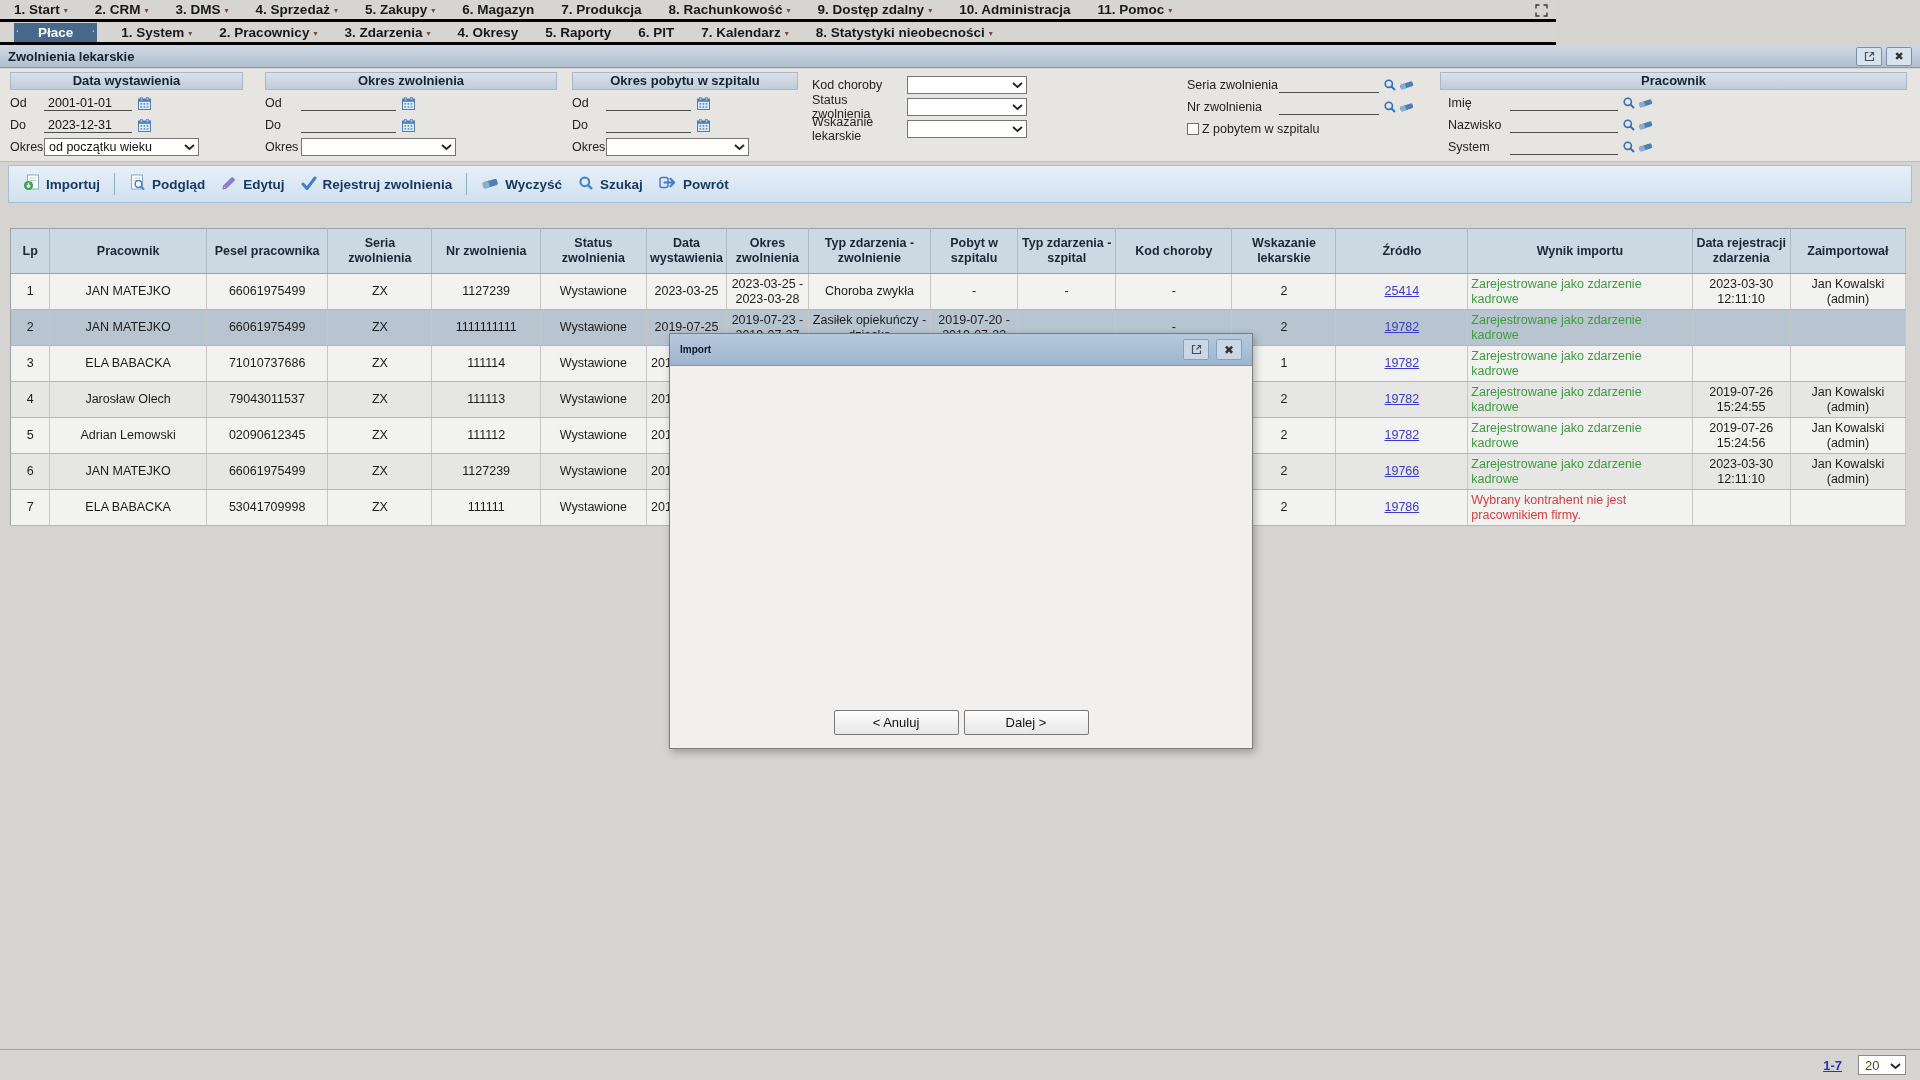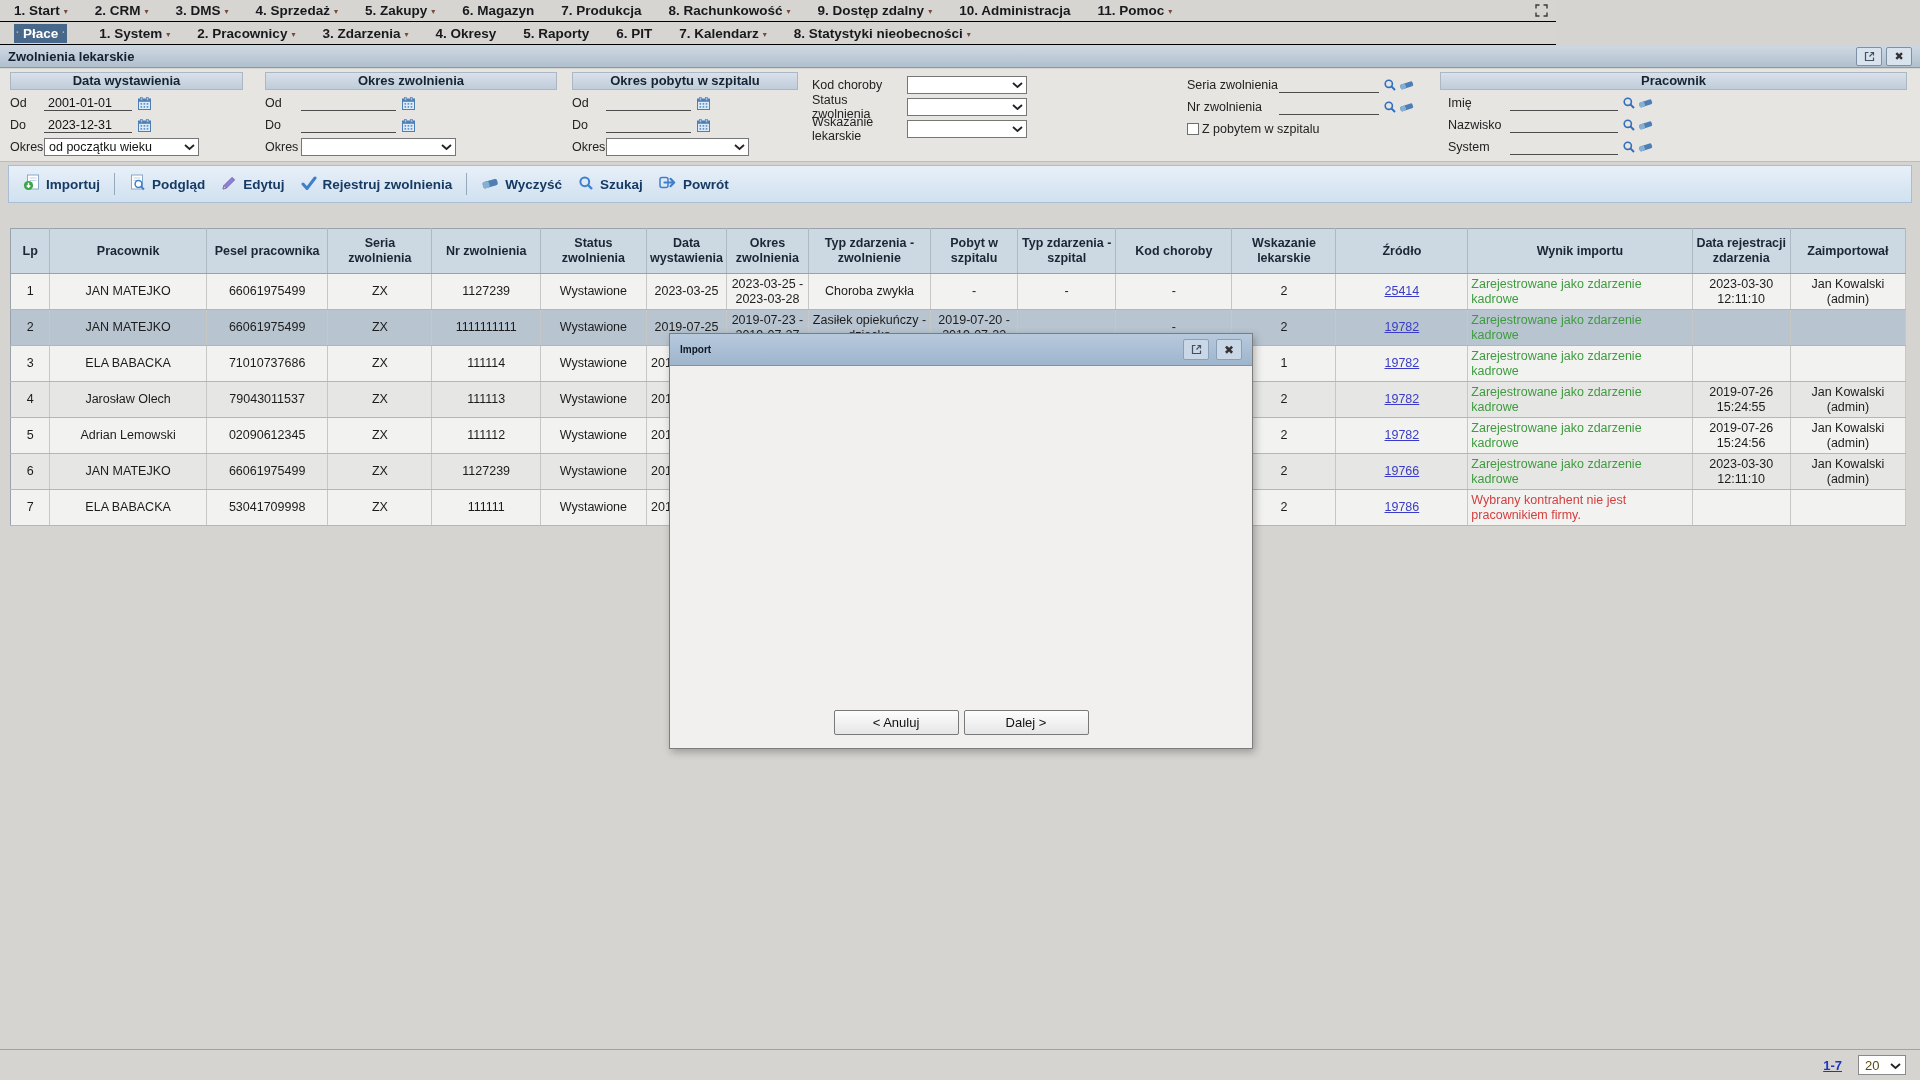--- a/index.html
+++ b/index.html
@@ -5,26 +5,26 @@
   html,body{margin:0;padding:0;}
   body{
     width:1920px;height:1080px;position:relative;overflow:hidden;
     background:#d5d4d1;font-family:"Liberation Sans","DejaVu Sans",sans-serif;
     font-size:13px;color:#1a1a1a;cursor:default;
   }
   [data-interactable="true"]{cursor:pointer;}
 
   
   .menubar{position:absolute;left:0;width:1556px;height:22px;background:#d7d5d1;
-    border-bottom:1px solid #000000;display:flex;align-items:center;padding-left:14px;box-sizing:border-box;}
+    border-bottom:3px solid #000000;display:flex;align-items:center;padding-left:14px;box-sizing:border-box;}
   #menu-top{top:0;}
   #menu-module{top:23px;}
   .mi{display:flex;align-items:center;gap:4px;font-weight:bold;font-size:13.5px;color:#17191c;margin-right:27px;white-space:nowrap;}
   .arr{font-size:8px;color:#7a4a38;margin-top:2px;}
-  .chip{background:#47688b;color:#fff;font-weight:bold;font-size:13.5px;padding:2px 9px;margin-right:32px;position:relative;}
+  .chip{background:#47688b;color:#fff;font-weight:bold;font-size:13.5px;padding:2px 24px;margin-right:24px;position:relative;}
   .chip::before,.chip::after{content:"·";color:#caa9a0;font-size:10px;position:absolute;top:3px;}
   .chip::before{left:2px;} .chip::after{right:2px;}
   .chrome{position:absolute;right:8px;display:flex;align-items:center;}
   .xglyph{font-weight:bold;color:#333;font-size:14px;line-height:1;}
 
   
   #panel-header{position:absolute;left:0;top:46px;width:1920px;height:22px;
     background:linear-gradient(#ced8e3,#b0bfcd);border-bottom:1px solid #8a99a9;
     display:flex;align-items:center;padding:0 8px;box-sizing:border-box;}
   #panel-header .ttl{font-weight:bold;font-size:13px;color:#14202e;}

